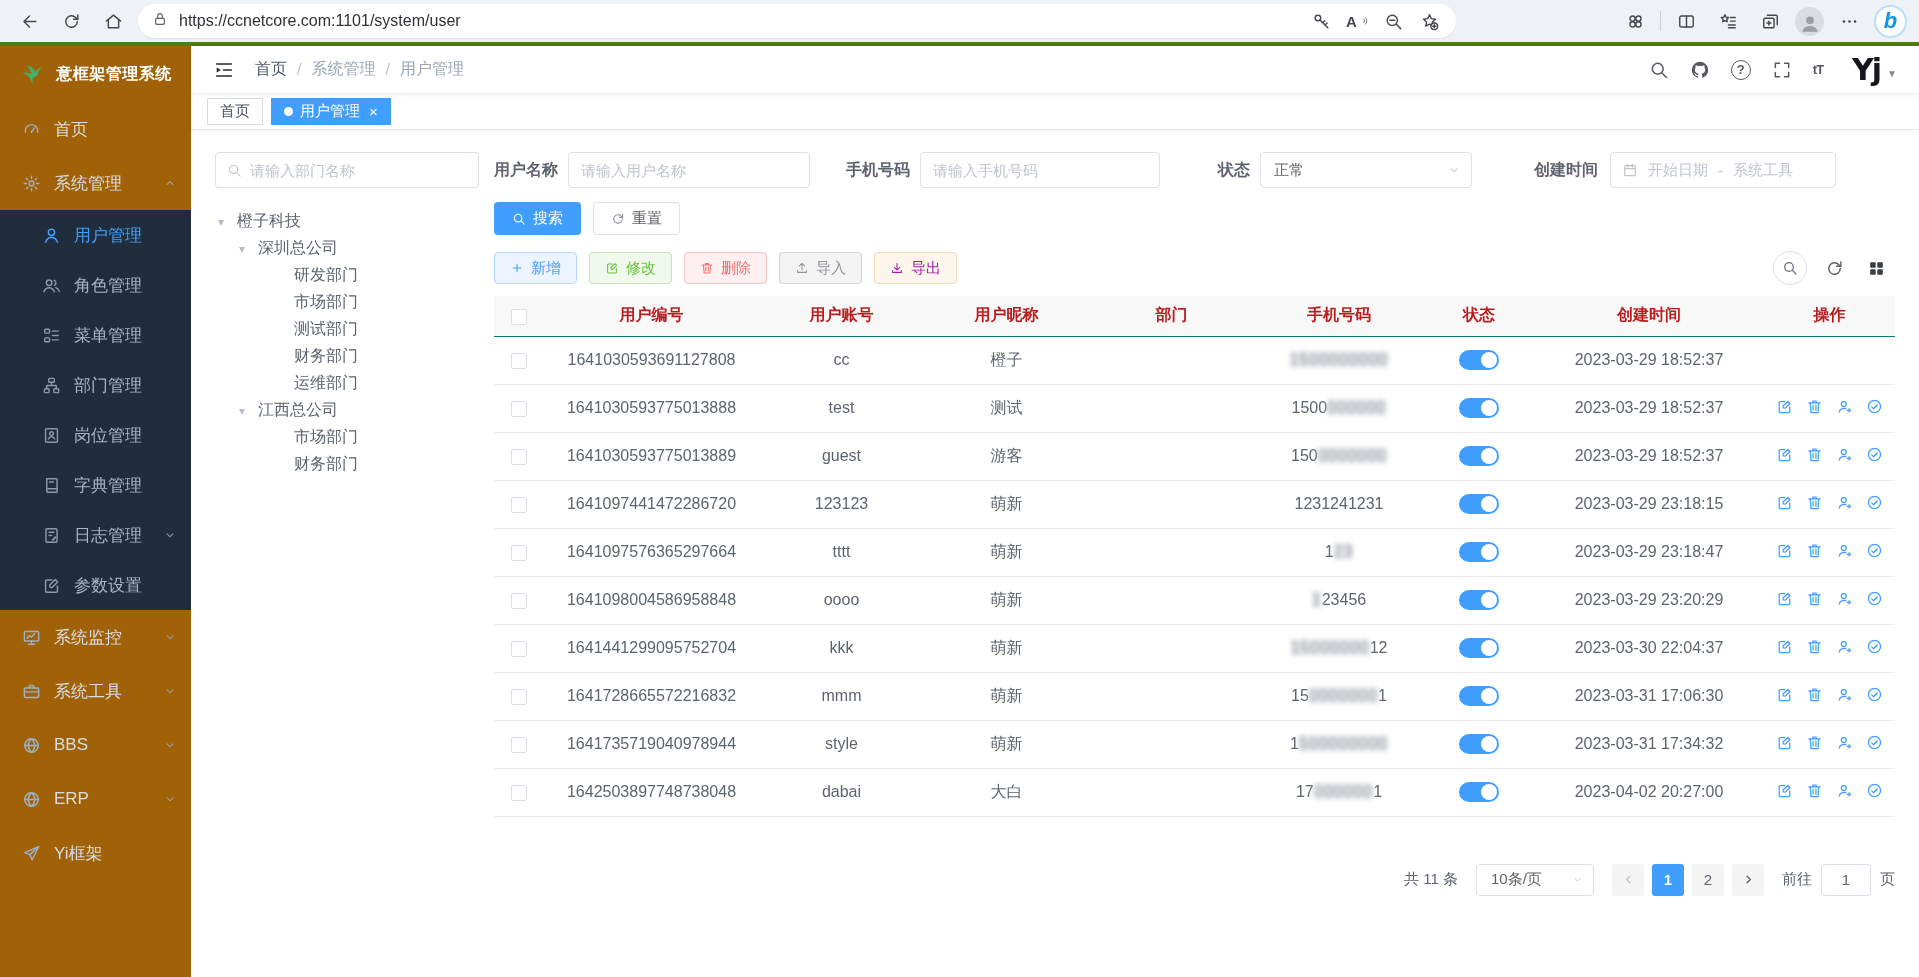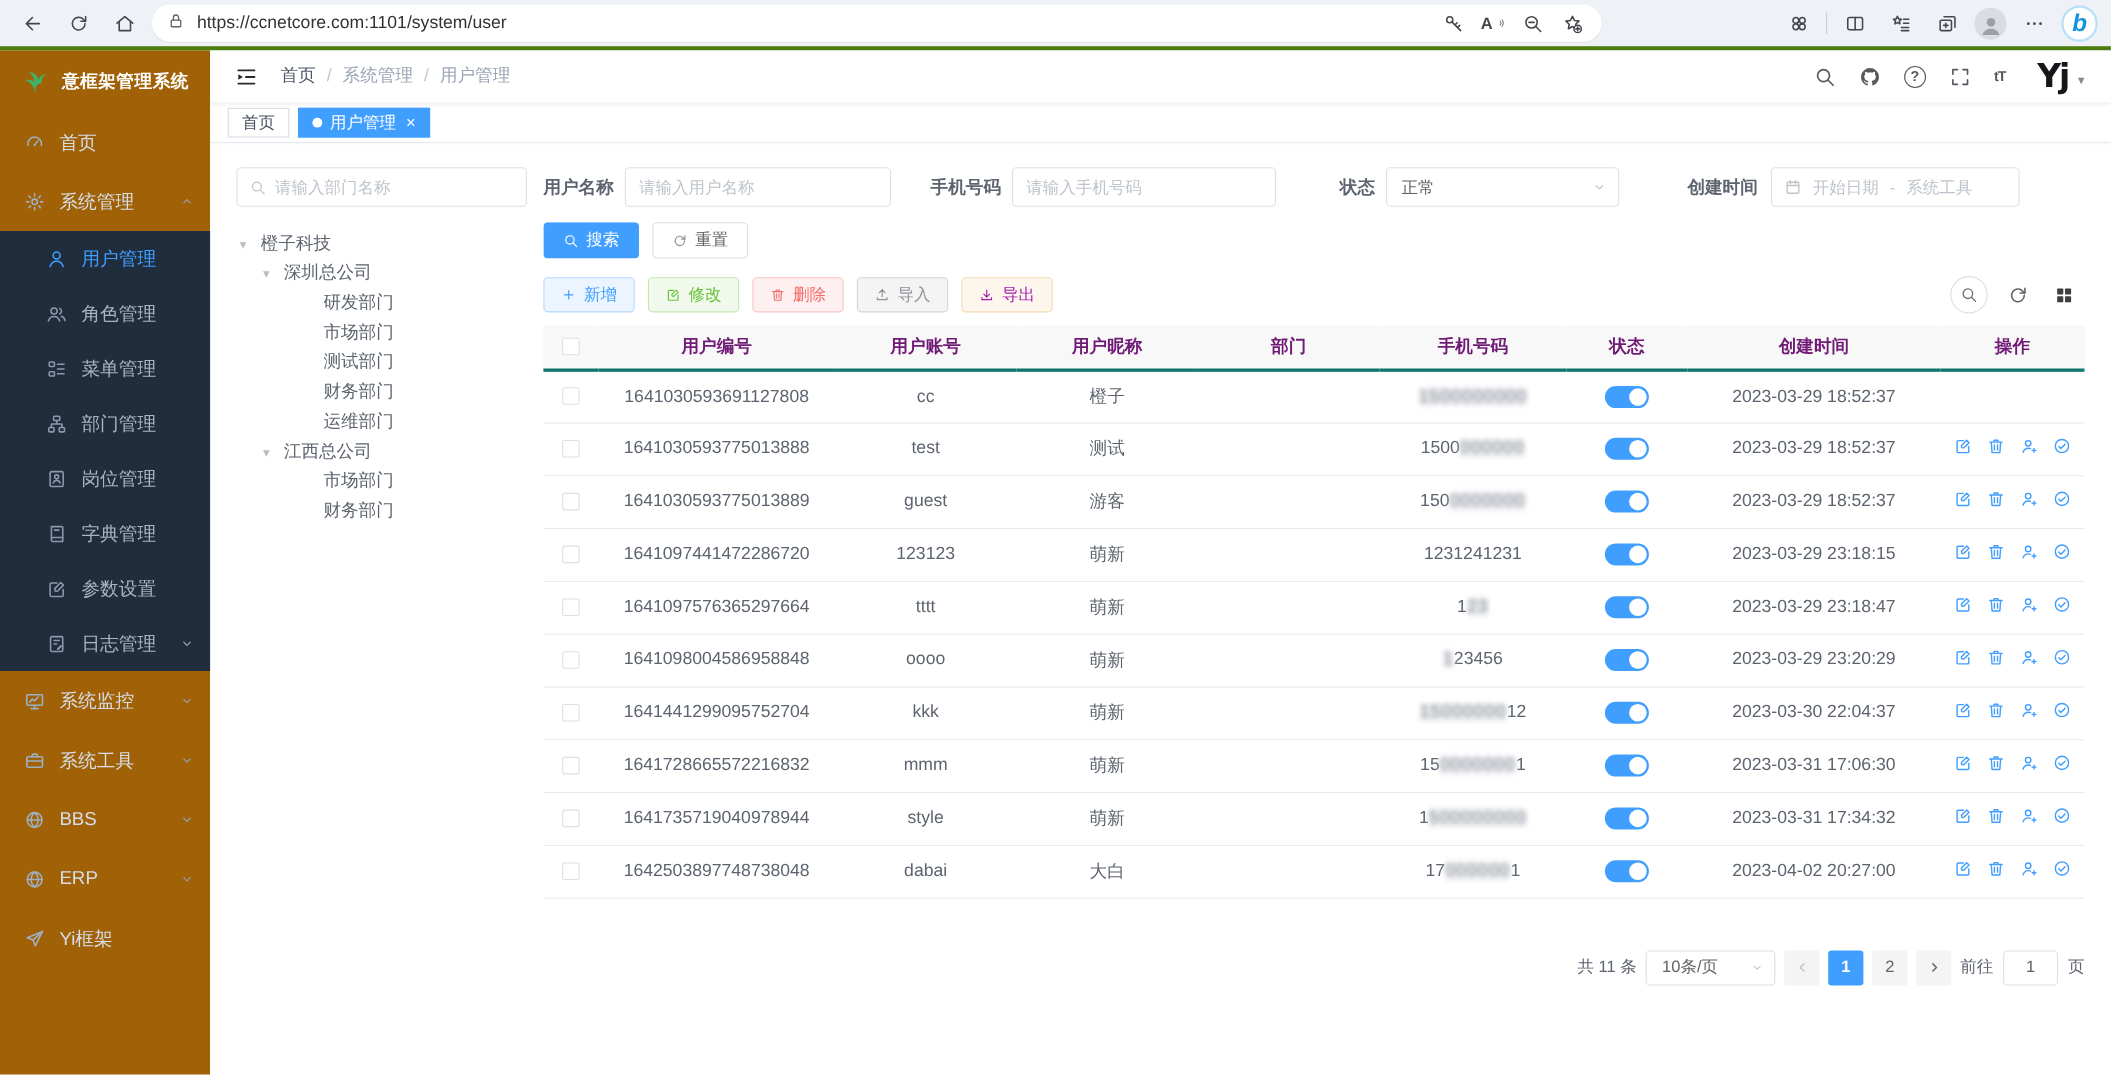--- a/index.html
+++ b/index.html
@@ -100,31 +100,31 @@
   .btn-edit{background:#f0f9eb;border-color:#c2e7b0;color:#67c23a}
   .btn-del{background:#fef0f0;border-color:#fbc4c4;color:#f56c6c}
   .btn-imp{background:#f4f4f5;border-color:#d3d4d6;color:#909399}
   .btn-exp{background:#fdf6ec;border-color:#f5dab1;color:#a21caf}
   .tool-icons{margin-left:auto;display:flex;align-items:center;gap:12px;padding-right:4px}
   .tool-circle{width:34px;height:34px;border:1px solid #dcdfe6;border-radius:50%;display:flex;align-items:center;justify-content:center;color:#696f76;font-size:16px;cursor:pointer;background:#fff}
   .tool-flat{width:30px;height:30px;display:flex;align-items:center;justify-content:center;color:#5c6167;font-size:19px;cursor:pointer}
   .tool-flat.dark{color:#3a3d42}
 
   table{width:100%;border-collapse:collapse;table-layout:fixed;margin-top:11px}
-  thead th{height:40px;background:#f8f8f9;color:#701a75;font-size:16px;font-weight:700;border-bottom:3px solid #0f766e;text-align:center;white-space:nowrap}
+  thead th{height:40px;background:#f8f8f9;color:#b91c1c;font-size:16px;font-weight:700;border-bottom:1px solid #0f766e;text-align:center;white-space:nowrap}
   tbody td{height:48px;border-bottom:1px solid #e8eaec;color:#5d646e;font-size:16px;text-align:center;white-space:nowrap;overflow:hidden}
   .cb{width:16px;height:16px;border:1px solid #dcdfe6;border-radius:2px;display:inline-block;background:#fff;vertical-align:middle;cursor:pointer}
   .toggle{width:40px;height:20px;border-radius:10px;background:#409eff;display:inline-block;position:relative;vertical-align:middle;cursor:pointer}
   .toggle::after{content:"";position:absolute;top:2px;right:2px;width:16px;height:16px;border-radius:50%;background:#fff}
   .ph-blur{filter:blur(2.6px);color:#80868f;background:#ecedf0;border-radius:2px;letter-spacing:1px}
   .ph-blur:empty{display:none}
   .ops{display:inline-flex;gap:13px;color:#409eff;font-size:17px}
   .ops i{cursor:pointer;display:flex}
 
-  .pager{margin-top:47px;display:flex;align-items:center;justify-content:flex-end;gap:8px;font-size:15px;color:#5d646e;flex:none}
+  .pager{margin-top:47px;display:flex;align-items:center;justify-content:flex-end;gap:18px;font-size:15px;color:#5d646e;flex:none}
   .psize{width:118px;height:32px;border:1px solid #dcdfe6;border-radius:4px;display:flex;align-items:center;padding:0 9px 0 14px;color:#606266;cursor:pointer}
   .psize .chev{margin-left:auto;color:#c0c4cc;font-size:13px;display:flex}
   .pgroup{display:flex;gap:8px;align-items:center}
   .pbtn{min-width:32px;height:32px;border:none;border-radius:3px;background:#f4f4f5;color:#5d646e;font-size:15px;display:flex;align-items:center;justify-content:center;cursor:pointer;font-family:inherit}
   .pbtn.disabled{color:#c0c4cc}
   .pbtn.active{background:#409eff;color:#fff;font-weight:700}
   .pbtn .ic{width:13px;height:13px;stroke-width:2.4}
   .goto{display:flex;align-items:center;gap:9px}
   .goto input{width:50px;height:32px;border:1px solid #dcdfe6;border-radius:4px;text-align:center;font-size:15px;color:#606266;outline:none;font-family:inherit}
 </style>
@@ -359,41 +359,41 @@
               <path d="M6 3.5h12a1 1 0 0 1 1 1v16H7.5A1.5 1.5 0 0 1 6 19z"></path>
               <path d="M6 17.5A1.5 1.5 0 0 1 7.5 16H19M9.5 7.5h5"></path>
             </svg>
           </span>
     <span class="mi-label">字典管理</span>
 
   </div>
   <div class="mi sub">
     <span class="mi-ic">
             <svg class="ic" viewBox="0 0 24 24">
-              <path d="M19.5 12.5V19a1.5 1.5 0 0 1-1.5 1.5H6A1.5 1.5 0 0 1 4.5 19V6.5A1.5 1.5 0 0 1 6 5h6.5"></path>
-              <path d="M10.2 14.2l-.4-2.7 7-7 3 3-7 7z"></path>
-            </svg>
-          </span>
-    <span class="mi-label">参数设置</span>
-
-  </div>
-  <div class="mi sub">
-    <span class="mi-ic">
-            <svg class="ic" viewBox="0 0 24 24">
               <rect x="5" y="3.5" width="14" height="17" rx="1.5"></rect>
               <path d="M9 8h6M9 12h3"></path>
               <path d="M12.5 17l4.3-4.3 1.7 1.7-4.3 4.3h-1.7z" fill="currentColor" stroke="none"></path>
             </svg>
           </span>
     <span class="mi-label">日志管理</span>
     <span class="mi-ch">
             <svg class="ic" viewBox="0 0 24 24">
               <path d="M7 10l5 5 5-5"></path>
             </svg>
           </span>
+  </div>
+  <div class="mi sub">
+    <span class="mi-ic">
+            <svg class="ic" viewBox="0 0 24 24">
+              <path d="M19.5 12.5V19a1.5 1.5 0 0 1-1.5 1.5H6A1.5 1.5 0 0 1 4.5 19V6.5A1.5 1.5 0 0 1 6 5h6.5"></path>
+              <path d="M10.2 14.2l-.4-2.7 7-7 3 3-7 7z"></path>
+            </svg>
+          </span>
+    <span class="mi-label">参数设置</span>
+
   </div>
   <div class="mi top">
     <span class="mi-ic">
             <svg class="ic" viewBox="0 0 24 24">
               <rect x="3" y="4.5" width="18" height="12" rx="1"></rect>
               <path d="M12 16.5V20M8 20.5h8M6.5 13l3-3.5 2.5 2 4-4.5"></path>
             </svg>
           </span>
     <span class="mi-label">系统监控</span>
     <span class="mi-ch">

